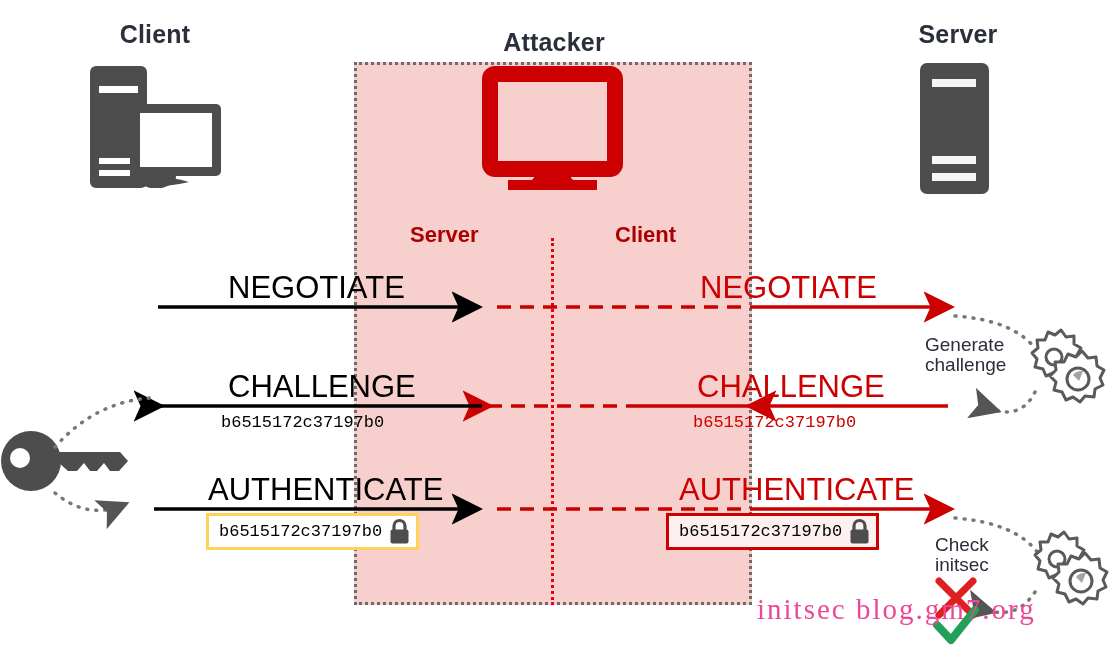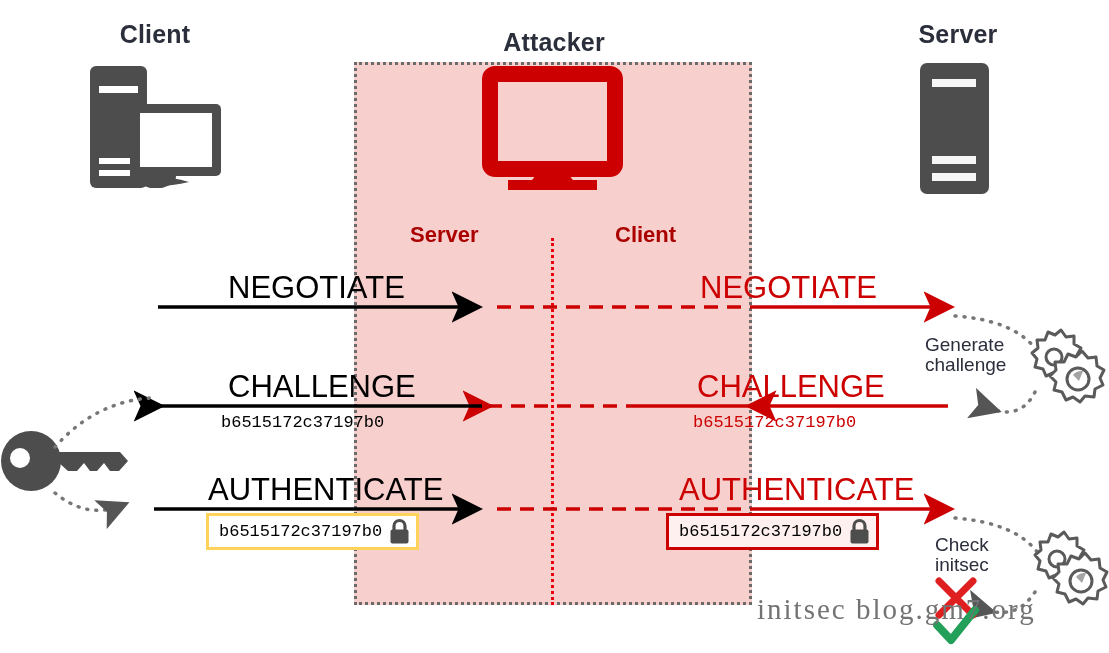--- a/index.html
+++ b/index.html
@@ -52,21 +52,21 @@
   .pay-right .txt{color:#000000;}
 
   
   .annot{position:absolute;font-size:19px;color:#2b2e3b;line-height:20px;
       text-align:left;white-space:nowrap;}
   .an-gen{left:925px;top:335px;}
   .an-chk{left:935px;top:535px;}
 
   
   .watermark{position:absolute;left:757px;top:593px;font-size:29px;
-      font-family:"Liberation Serif",serif;color:#737373;letter-spacing:2px;
+      font-family:"Liberation Serif",serif;color:#ec4899;letter-spacing:2px;
       white-space:nowrap;}
 
   svg{display:block;overflow:visible;}
   .svg-layer{position:absolute;left:0;top:0;width:1109px;height:653px;pointer-events:none;}
 </style>
 </head>
 <body>
 
 <div id="stage">
 

